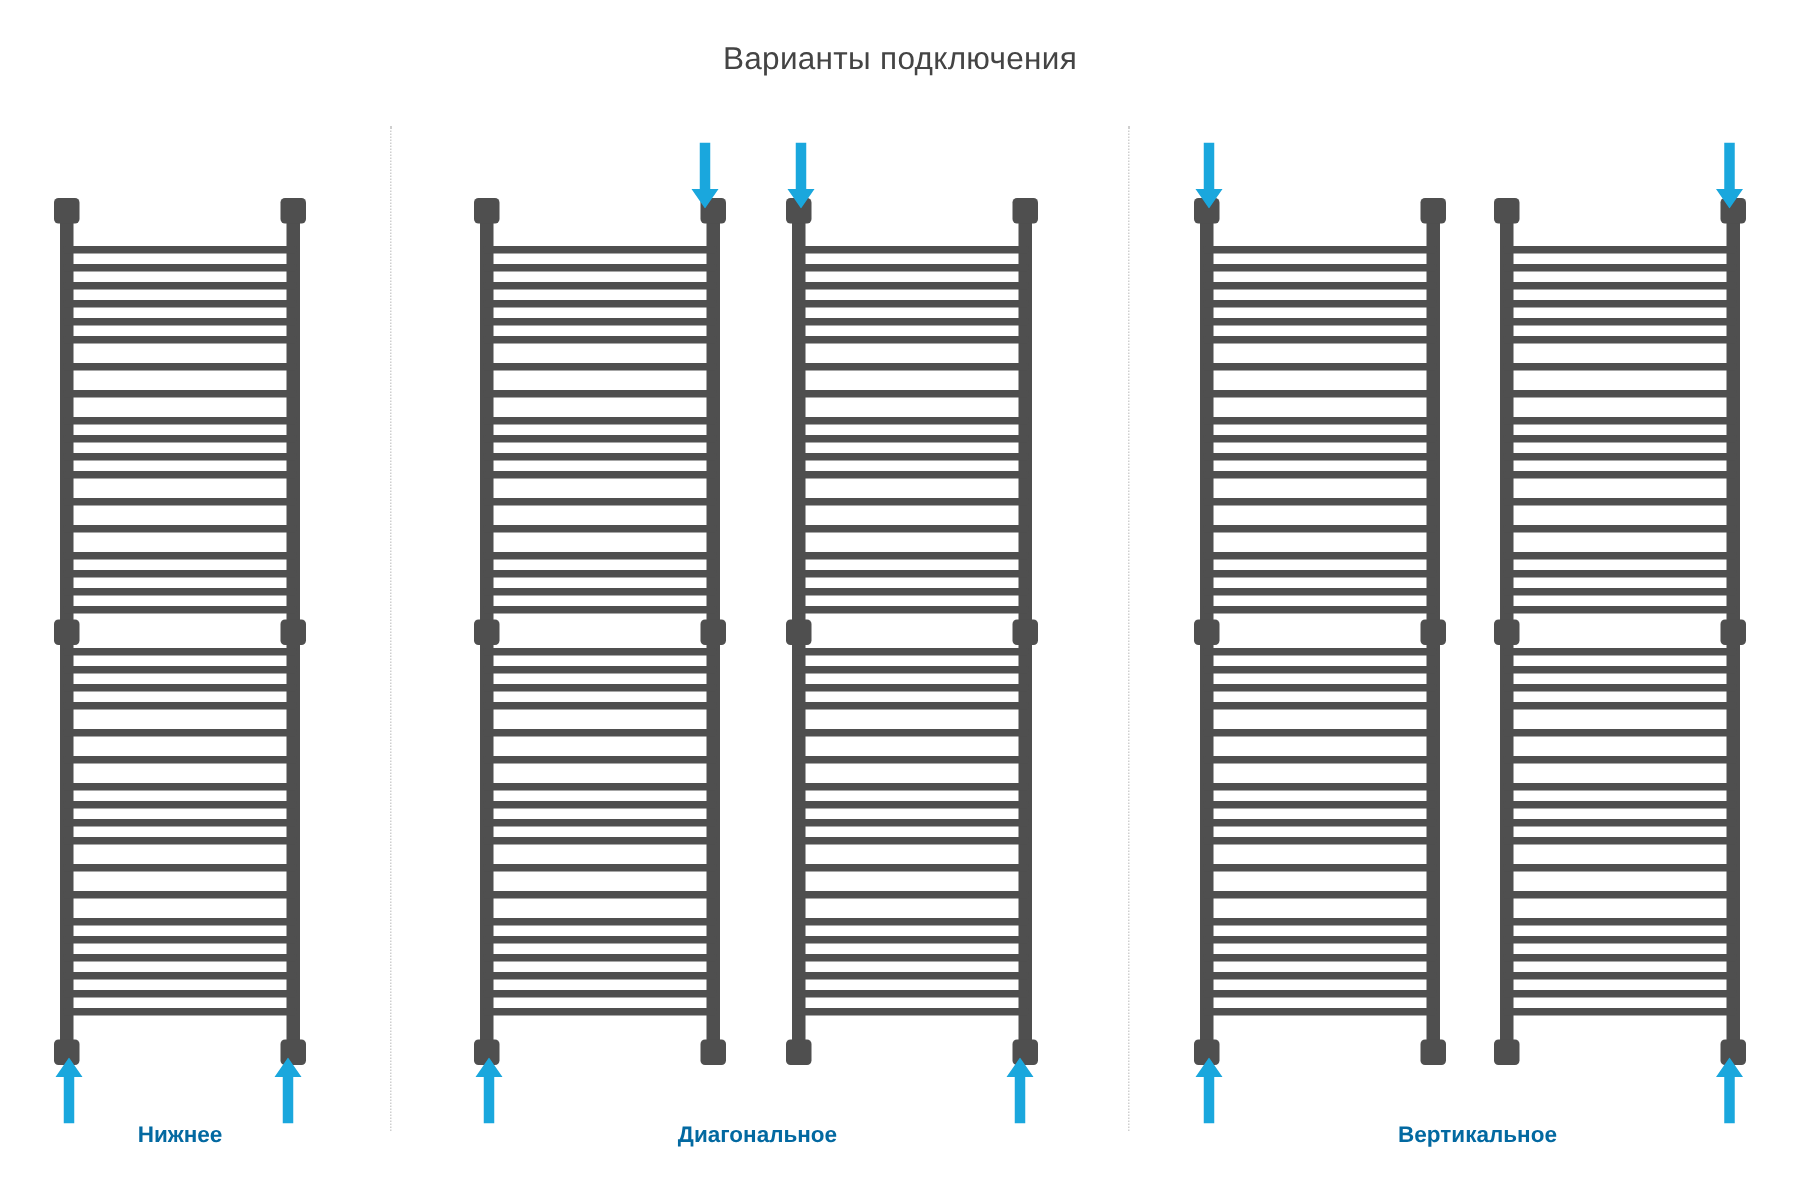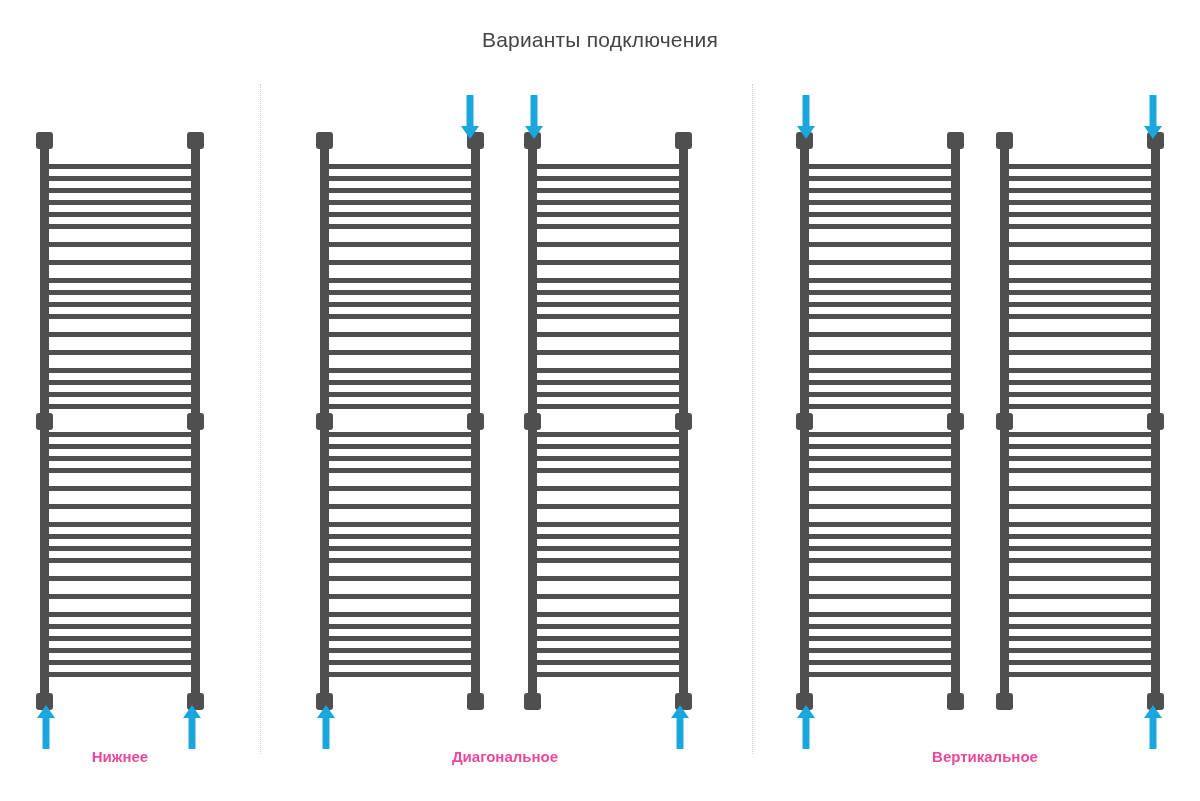--- a/index.html
+++ b/index.html
@@ -34,21 +34,21 @@
   }
   .divider.d1 { left: 260px; }
   .divider.d2 { left: 752px; }
 
   .group-label {
     position: absolute;
     top: 748px;
     text-align: center;
     font-size: 15px;
     font-weight: bold;
-    color: #ec4899;
+    color: #0369a1;
     width: 240px;
   }
   .group-label.g1 { left: 0px; }
   .group-label.g2 { left: 385px; }
   .group-label.g3 { left: 865px; }
 
   
   .rad {
     position: absolute;
     top: 132px;

